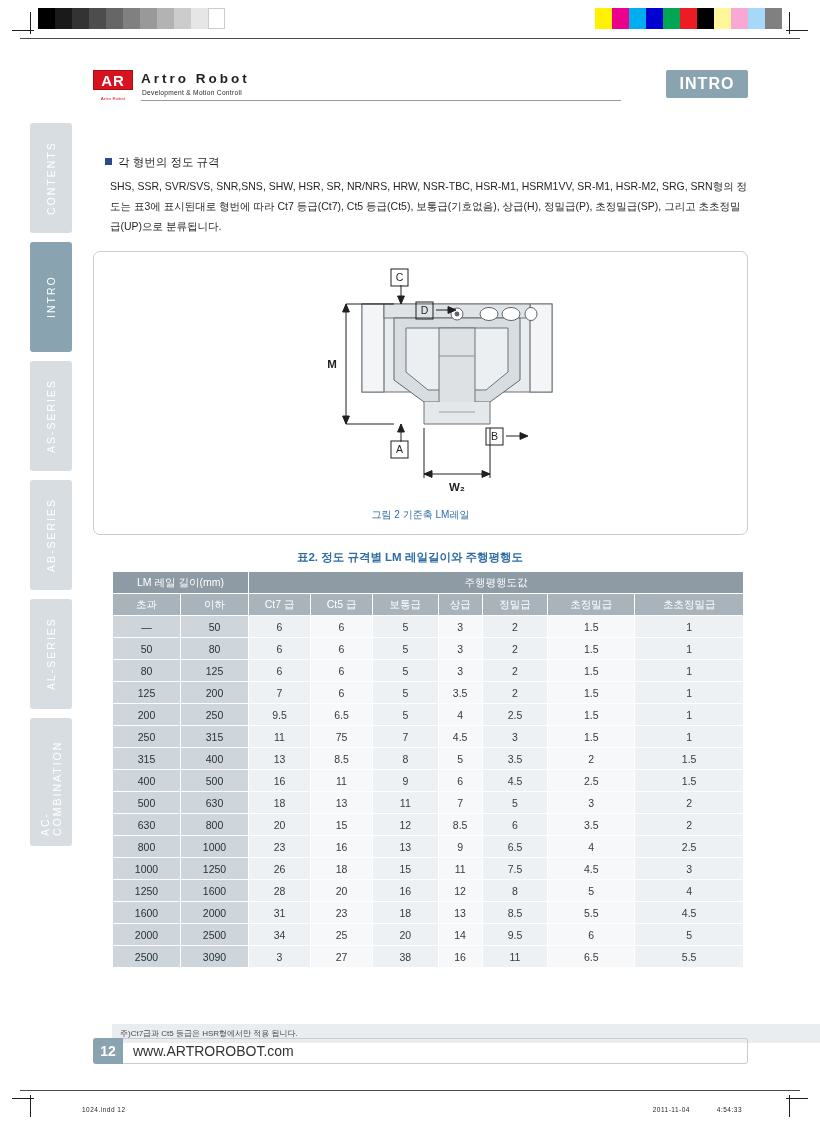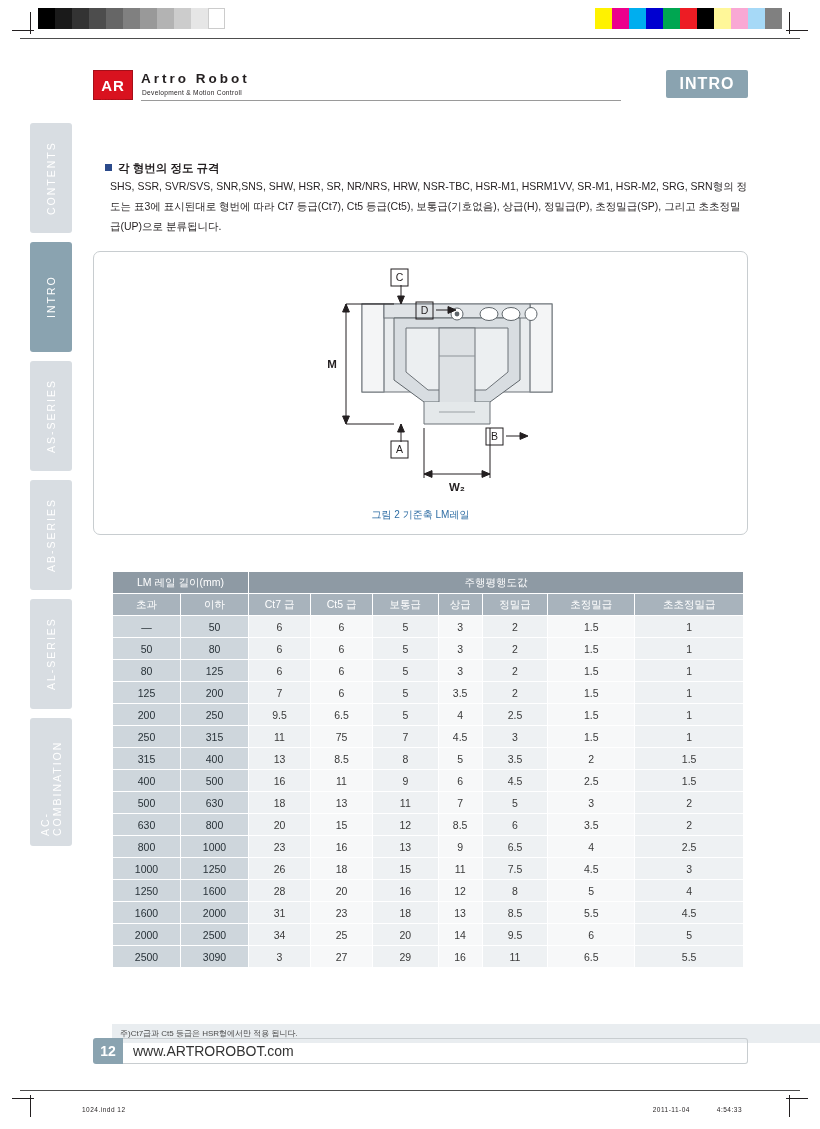--- a/index.html
+++ b/index.html
@@ -51,21 +51,21 @@
     padding: 10px 0;
   }
   .tab.active { background: #8aa3b0; color: #ffffff; }
 
   
   .logo-row {
     position: absolute; left: 93px; top: 32px; width: 655px; height: 34px;
   }
   .logo-box {
     position: absolute; left: 0; top: 0;
-    width: 40px; height: 30px;
+    width: 40px; height: 20px;
     background: #d9121f; color: #ffffff;
     font-weight: bold; font-size: 15px;
     display: flex; align-items: center; justify-content: center;
     letter-spacing: 1px;
     border: 1px solid #a50f19;
   }
   .logo-sub {
     position: absolute; left: 0; top: 26px; width: 40px;
     font-size: 4.4px; color: #d9121f; text-align: center; letter-spacing: .2px;
   }
@@ -94,22 +94,22 @@
   .title-bar {
     position: absolute; left: 93px; top: 76px; width: 655px; height: 27px;
     background: #8aa3b0; border-radius: 4px;
     color: #ffffff; font-size: 14.5px; font-weight: bold;
     display: flex; align-items: center; padding-left: 14px;
     letter-spacing: .5px;
   }
 
   
   .sec-head {
-    position: absolute; left: 105px; top: 123px;
-    font-size: 11.5px; font-weight: bold; color: #231f20;
+    position: absolute; left: 105px; top: 117px;
+    font-size: 11.5px; font-weight: normal; color: #231f20;
   }
   .sec-head .sq {
     display: inline-block; width: 7px; height: 7px;
     background: #2b4a8b; margin-right: 6px; vertical-align: 1px;
   }
   .body-text {
     position: absolute; left: 110px; top: 138px; width: 640px;
     font-size: 10.5px; line-height: 20px; color: #231f20;
   }
 
@@ -317,20 +317,21 @@
         <text x="330.5" y="62">D</text>
         <text x="305.5" y="201">A</text>
         <text x="400.5" y="188">B</text>
         <text x="238" y="116" font-weight="bold" font-size="11.5">M</text>
         <text x="363" y="239" font-weight="bold" font-size="11.5">W₂</text>
       </g>
     </svg>
     <div class="fig-caption">그림 2 기준축 LM레일</div>
   </div>
 
+  <div class="table-title">표2. 정도 규격별 LM 레일길이와 주행평행도</div>
 
   <table class="grid">
     <thead>
       <tr>
         <th class="hdr-dark" colspan="2" style="width:134px;margin-left:35px;">LM 레일 길이(mm)</th>
         <th class="hdr-dark" colspan="7">주행평행도값</th>
       </tr>
       <tr>
         <th class="hdr-mid" style="width:67px;">초과</th>
         <th class="hdr-mid" style="width:67px;">이하</th>
@@ -507,21 +508,21 @@
         <td class="cell-c">14</td>
         <td class="cell-b">9.5</td>
         <td class="cell-c">6</td>
         <td class="cell-b">5</td>
       </tr>
       <tr>
         <td class="cell-a">2500</td>
         <td class="cell-a">3090</td>
         <td class="cell-b">3</td>
         <td class="cell-c">27</td>
-        <td class="cell-b">29</td>
+        <td class="cell-b">38</td>
         <td class="cell-c">16</td>
         <td class="cell-b">11</td>
         <td class="cell-c">6.5</td>
         <td class="cell-b">5.5</td>
       </tr>
     </tbody>
   </table>
 
   <div class="note">주)Ct7급과 Ct5 등급은 HSR형에서만 적용 됩니다.</div>
 

